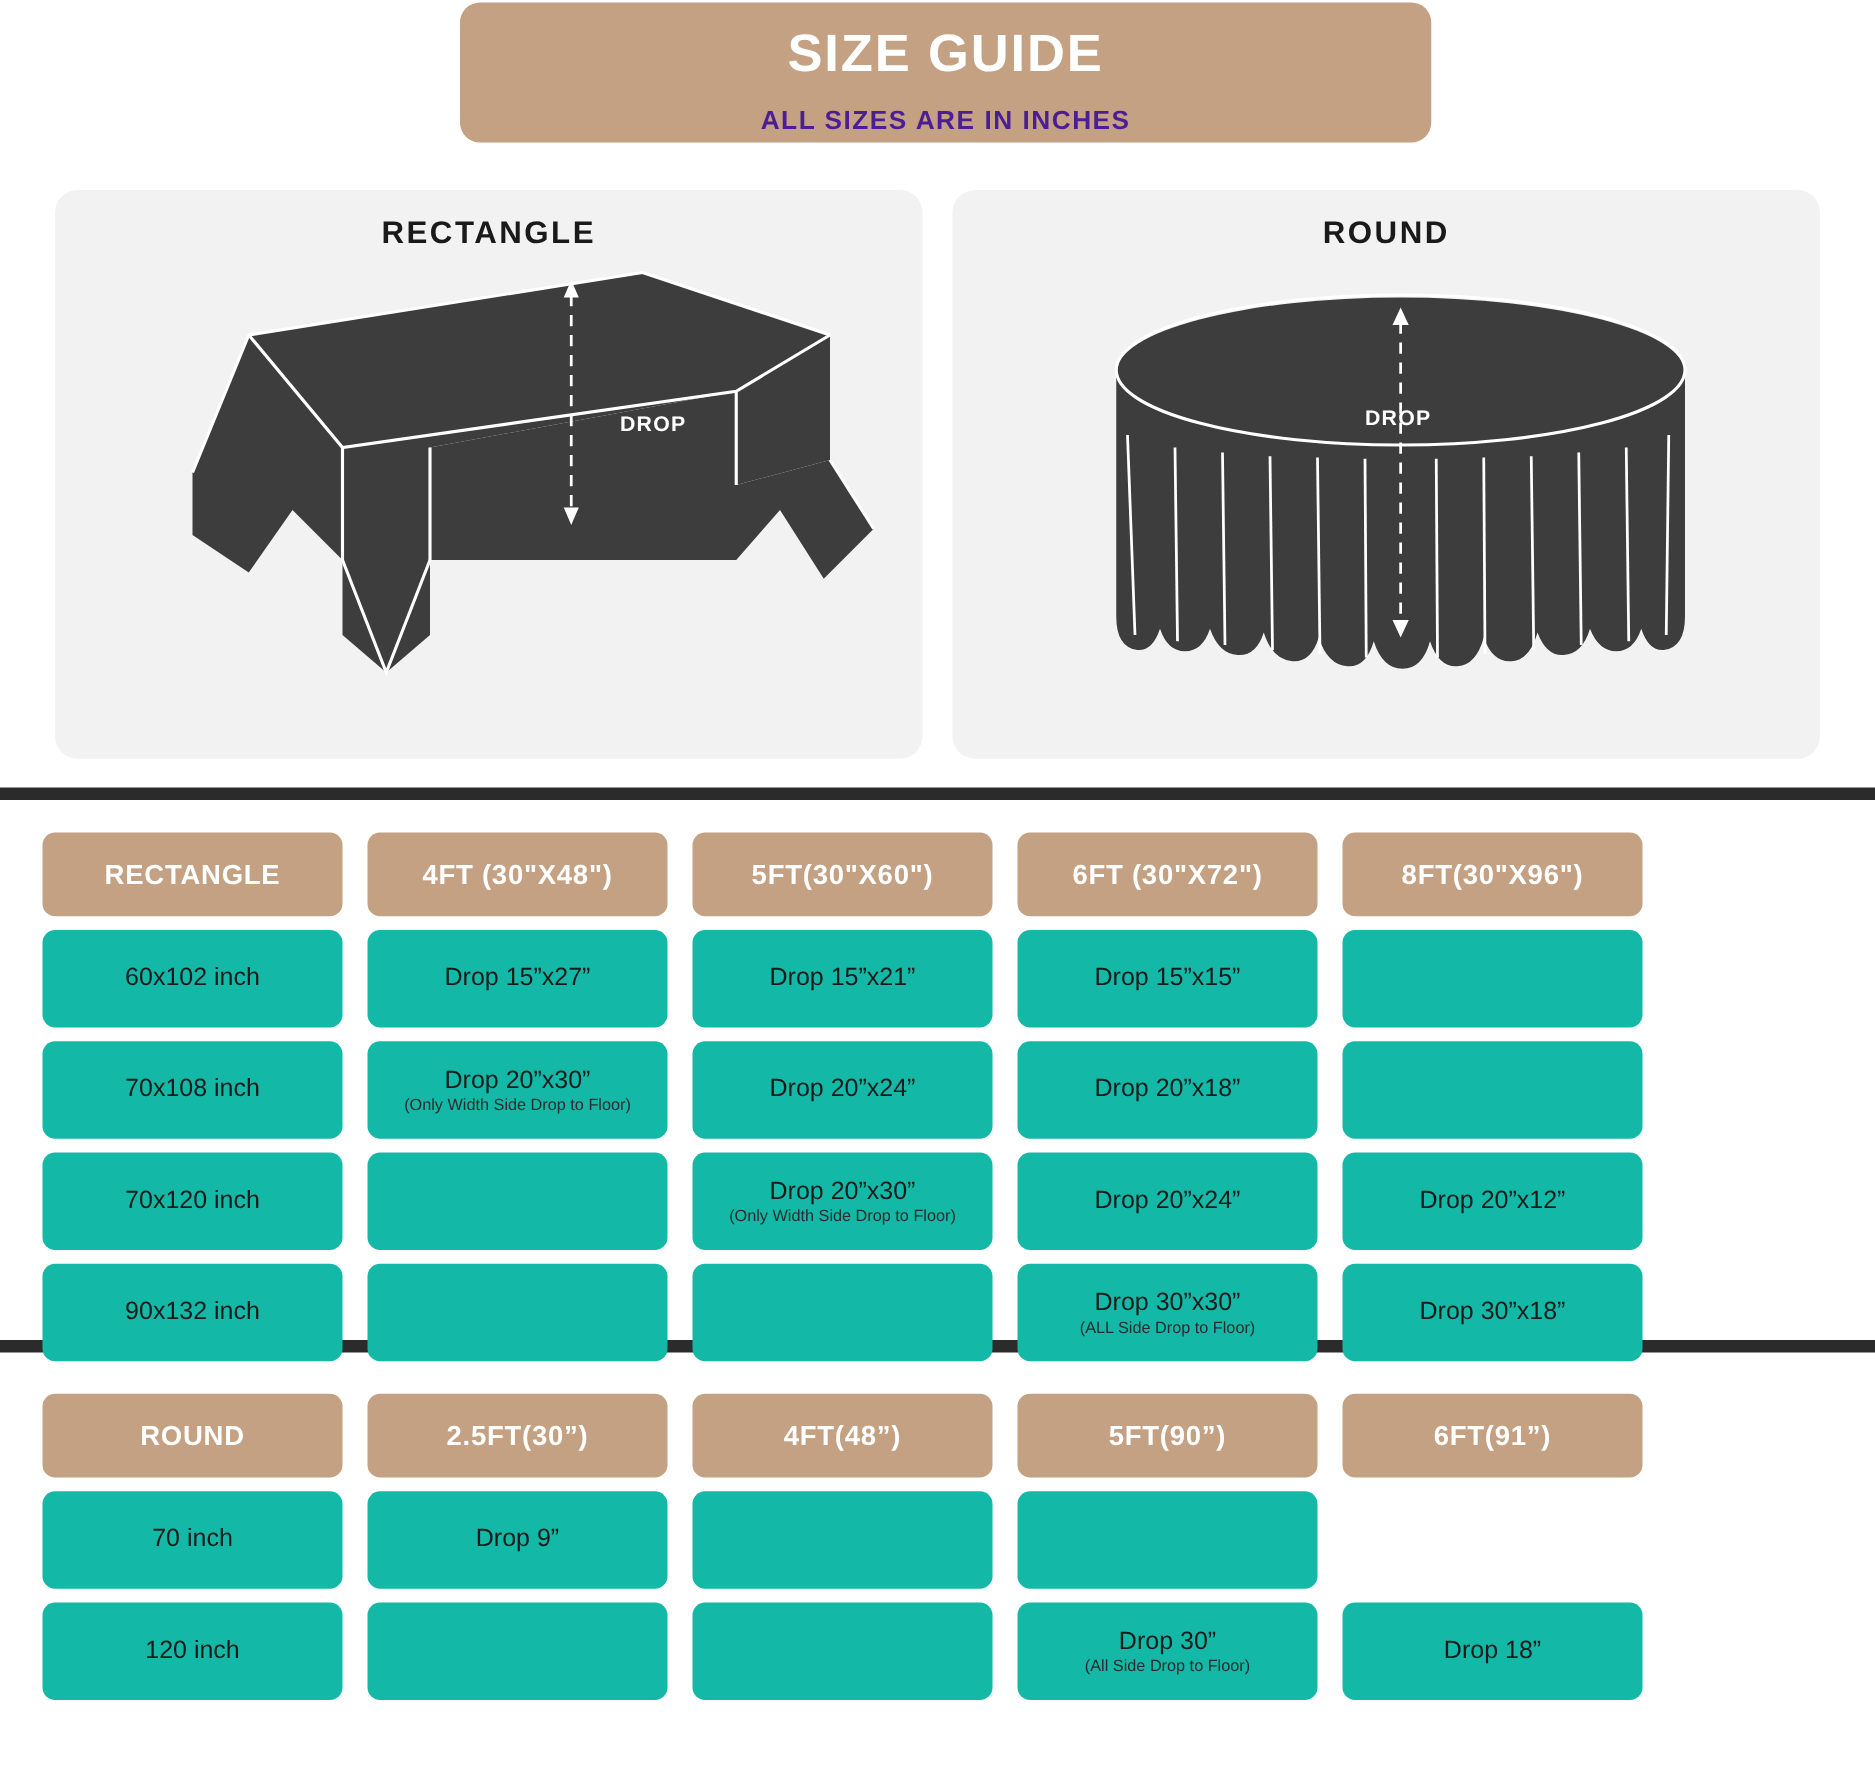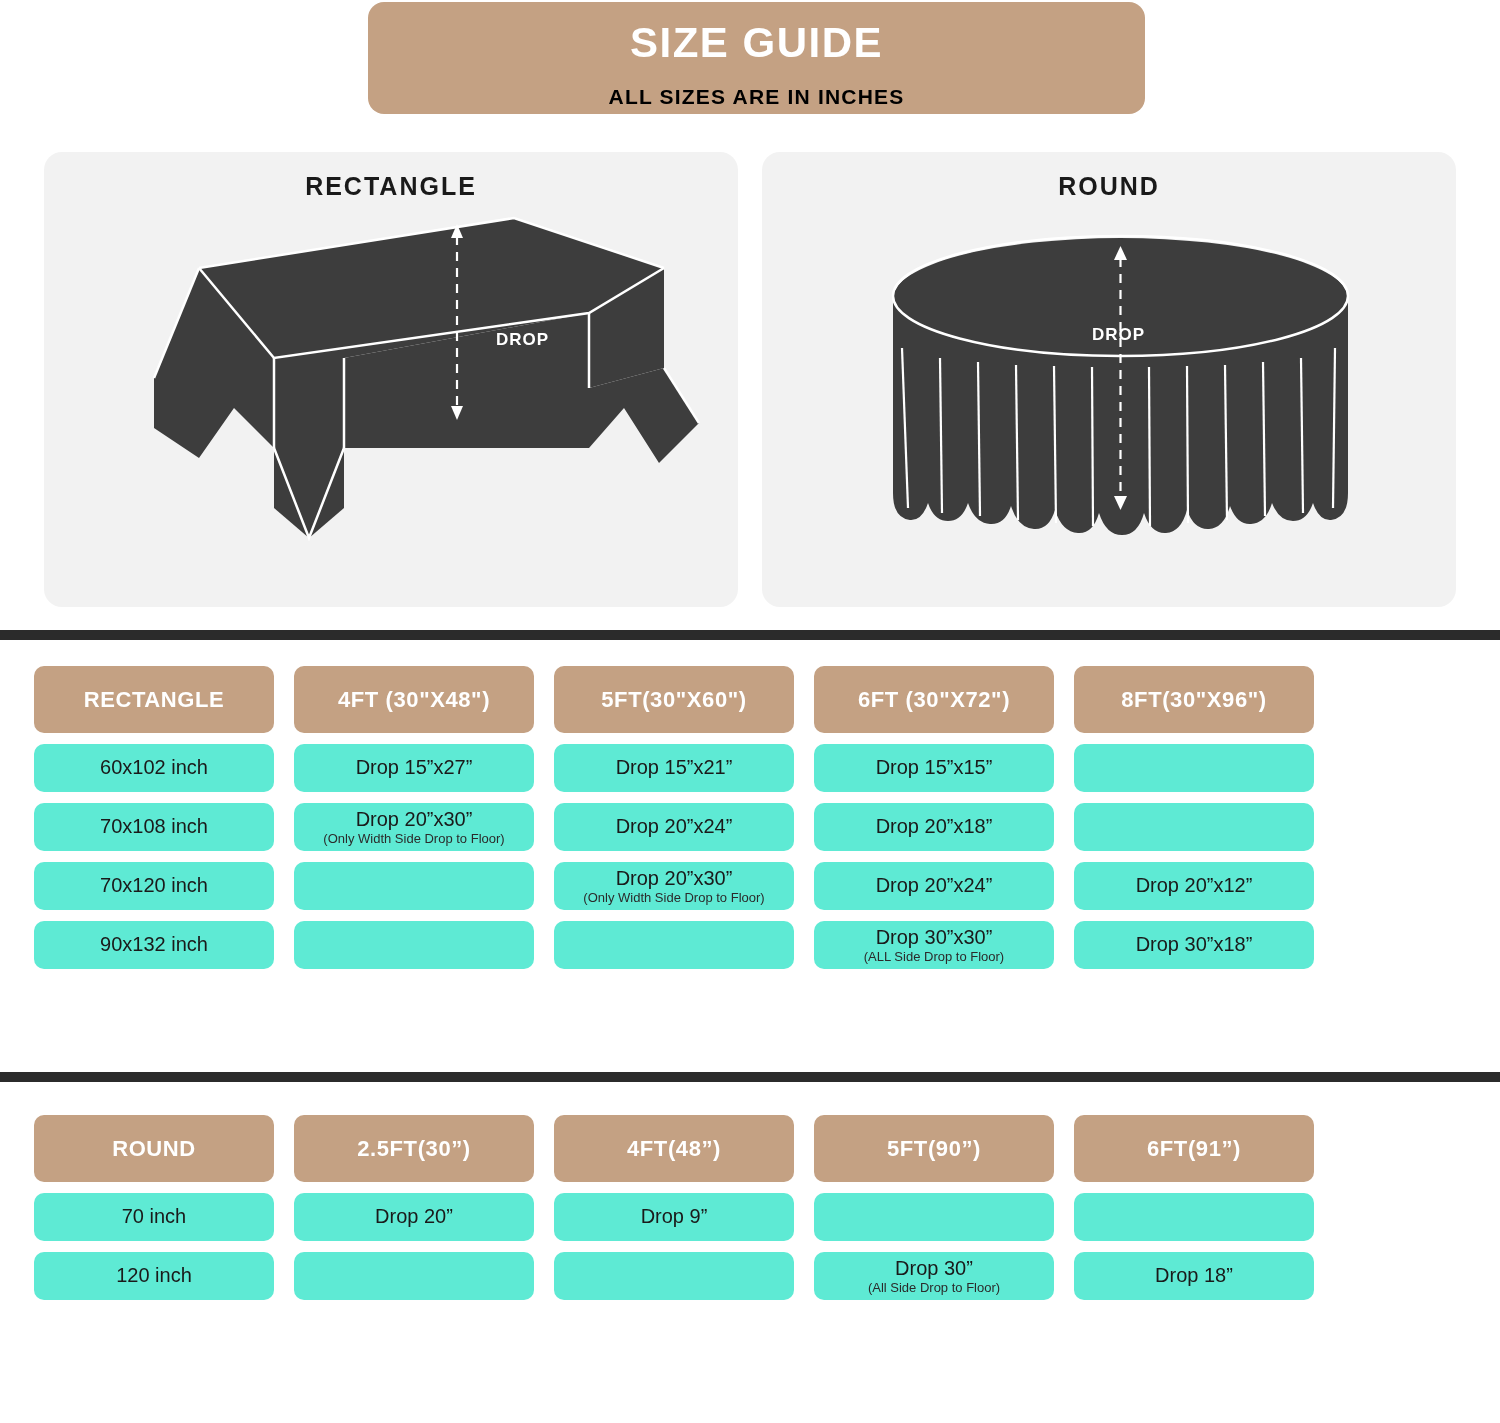--- a/index.html
+++ b/index.html
@@ -33,21 +33,21 @@
   }
   .header-title {
     color: #ffffff;
     font-size: 42px;
     font-weight: bold;
     letter-spacing: 1.5px;
     line-height: 1.05;
     margin-top: 14px;
   }
   .header-sub {
-    color: #000000;
+    color: #4c1d95;
     font-size: 21px;
     font-weight: bold;
     letter-spacing: 1.2px;
     margin-top: 20px;
   }
 
   
   .cards {
     position: absolute;
     left: 44px;
@@ -135,24 +135,24 @@
 
   .head .cell {
     background: #c4a183;
     color: #ffffff;
     font-size: 22px;
     font-weight: bold;
     letter-spacing: 0.6px;
     height: 67px;
   }
   .body .cell {
-    background: #5eead4;
+    background: #14b8a6;
     color: #1a1a1a;
     font-size: 20px;
-    height: 48px;
+    height: 78px;
   }
   .cell .note {
     font-size: 13px;
     color: #2b2b2b;
     margin-top: 1px;
     line-height: 1.1;
   }
   .cell .main { line-height: 1.15; }
 </style>
 </head>
@@ -351,24 +351,20 @@
       <div class="cell c2">4FT(48”)</div>
       <div class="cell c3">5FT(90”)</div>
       <div class="cell c4">6FT(91”)</div>
     </div>
 
     <div class="trow body">
       <div class="cell c0">
           <span class="main">70 inch</span>
           <span class="note"></span>
         </div>
-      <div class="cell c1">
-          <span class="main">Drop 20”</span>
-          <span class="note"></span>
-        </div>
       <div class="cell c2">
           <span class="main">Drop 9”</span>
           <span class="note"></span>
         </div>
       <div class="cell c3">
           <span class="main"></span>
           <span class="note"></span>
         </div>
       <div class="cell c4">
           <span class="main"></span>

